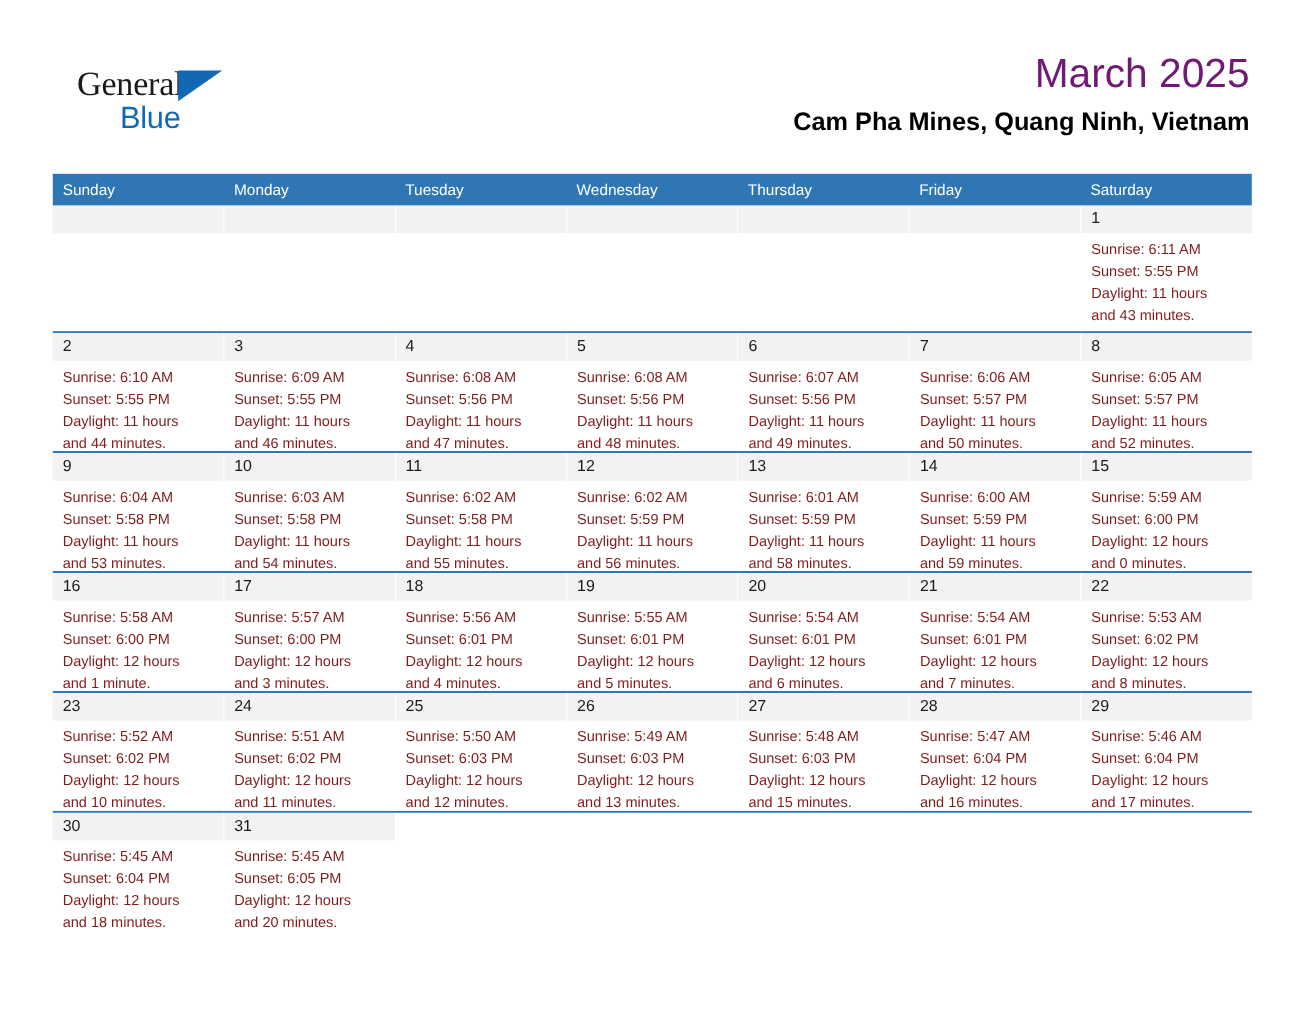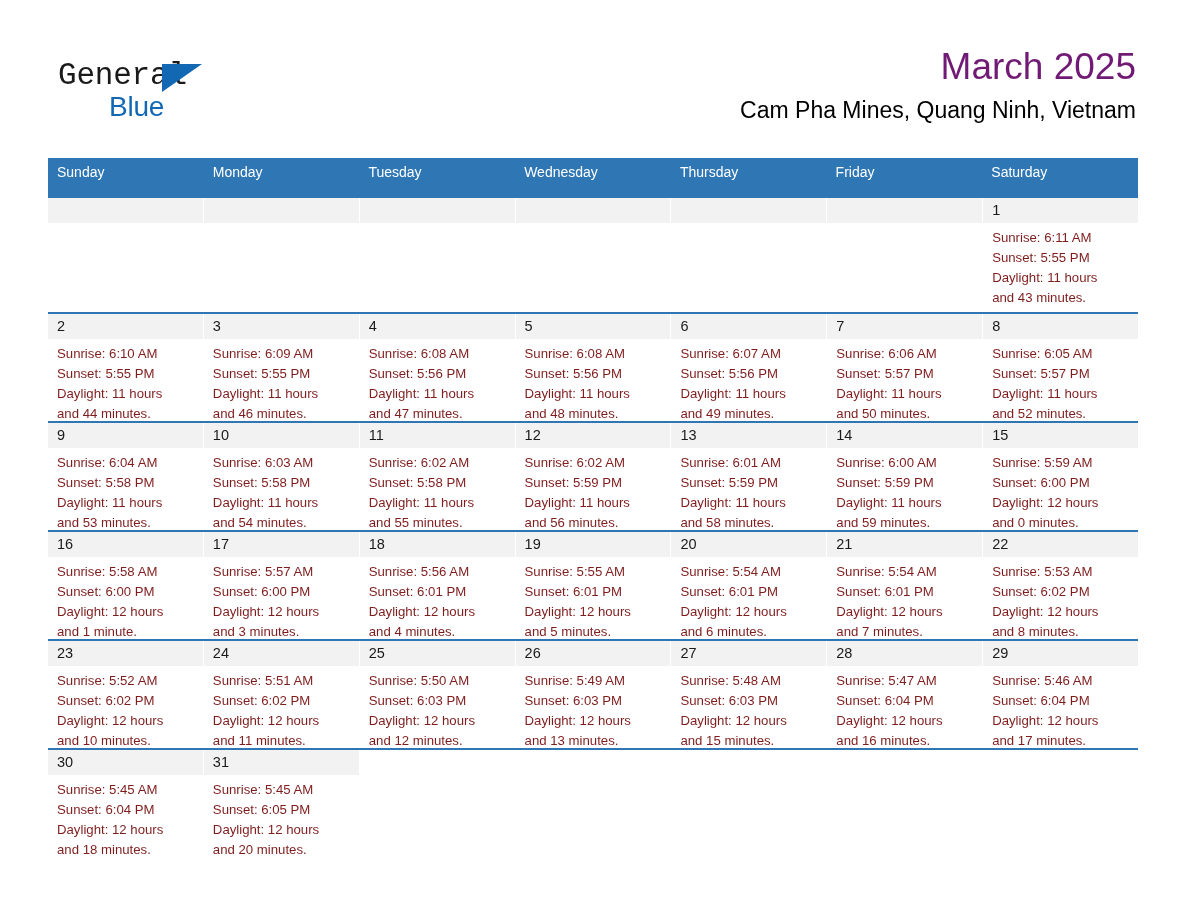--- a/index.html
+++ b/index.html
@@ -31,27 +31,27 @@
   }
   .logo {
     position: absolute;
     left: 10px;
     top: 14px;
     width: 200px;
     height: 72px;
   }
   .logo-general {
     position: absolute;
-    left: 0;
+    left: 12px;
     top: 0;
     font-size: 31px;
     line-height: 36px;
     letter-spacing: -0.2px;
     color: #1a1a1a;
-    font-family: Liberation Mono, monospace;
+    font-family: Liberation Serif, serif;
   }
   .logo-triangle {
     position: absolute;
     left: 104px;
     top: 6px;
     width: 0;
     height: 0;
     border-left: 40px solid #1268b3;
     border-bottom: 28px solid transparent;
   }
@@ -76,38 +76,38 @@
     font-size: 37px;
     line-height: 46px;
     font-weight: normal;
     color: #701a75;
     margin: 0;
     white-space: nowrap;
   }
   .cal-subtitle {
     font-size: 23px;
     line-height: 34px;
-    font-weight: normal;
+    font-weight: bold;
     color: #000;
     margin: 0;
     margin-top: 3px;
     white-space: nowrap;
   }
 
   
   .calendar {
     position: absolute;
     left: 48px;
     top: 158px;
     width: 1090px;
   }
   .cal-head {
     display: flex;
     background: #2f76b5;
-    height: 40px;
+    height: 29px;
   }
   .cal-head .dow {
     flex: 1 1 0;
     color: #ffffff;
     font-size: 14px;
     line-height: 29px;
     padding-left: 9px;
     box-sizing: border-box;
     white-space: nowrap;
   }

